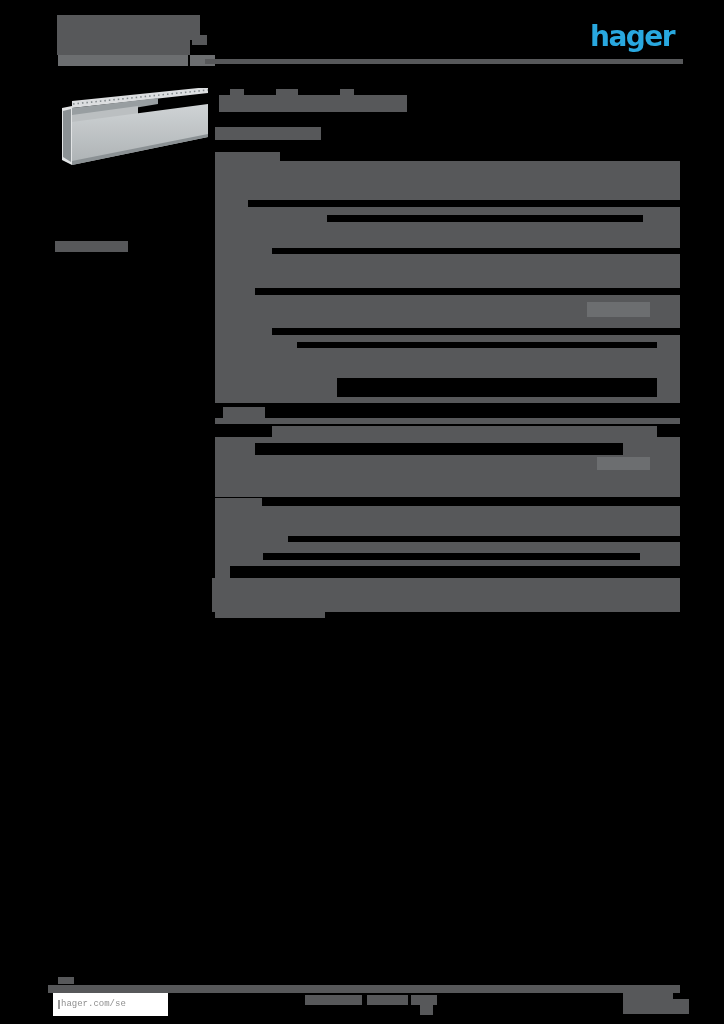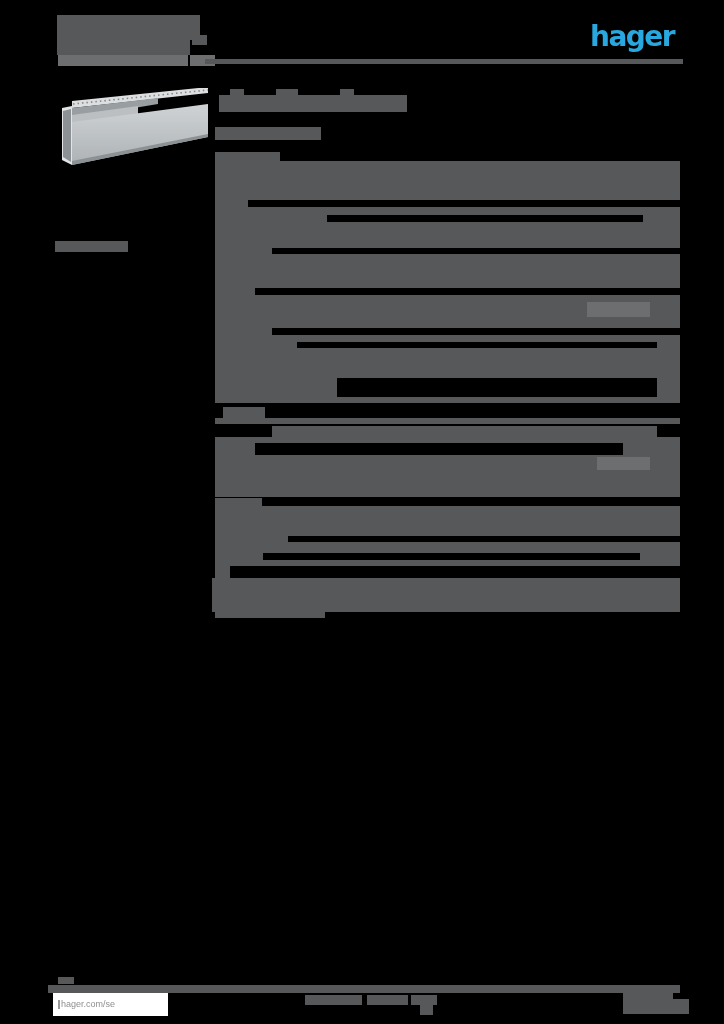--- a/index.html
+++ b/index.html
@@ -20,21 +20,21 @@
   #product-photo{position:absolute;left:58px;top:88px;width:155px;height:82px;}
   #footer-link-box{
     position:absolute;left:53px;top:993px;width:115px;height:23px;
     background:#ffffff;display:flex;align-items:center;
   }
   #footer-link-box .prefix{
     display:inline-block;width:2px;height:9px;background:#9a9a9a;
     margin-left:5px;margin-right:1px;
   }
   #footer-link-text{
-    color:#8f8f8f;font-size:9px;line-height:9px;letter-spacing:0;
+    color:#8f8f8f;font-size:9px;line-height:9px;letter-spacing:0;font-family:Liberation Mono, monospace;
   }
 </style>
 </head>
 <body>
 
 <div id="page">
 
   <div id="logo">hager</div>
 
   <svg id="product-photo" viewBox="0 0 155 82" xmlns="http://www.w3.org/2000/svg">

